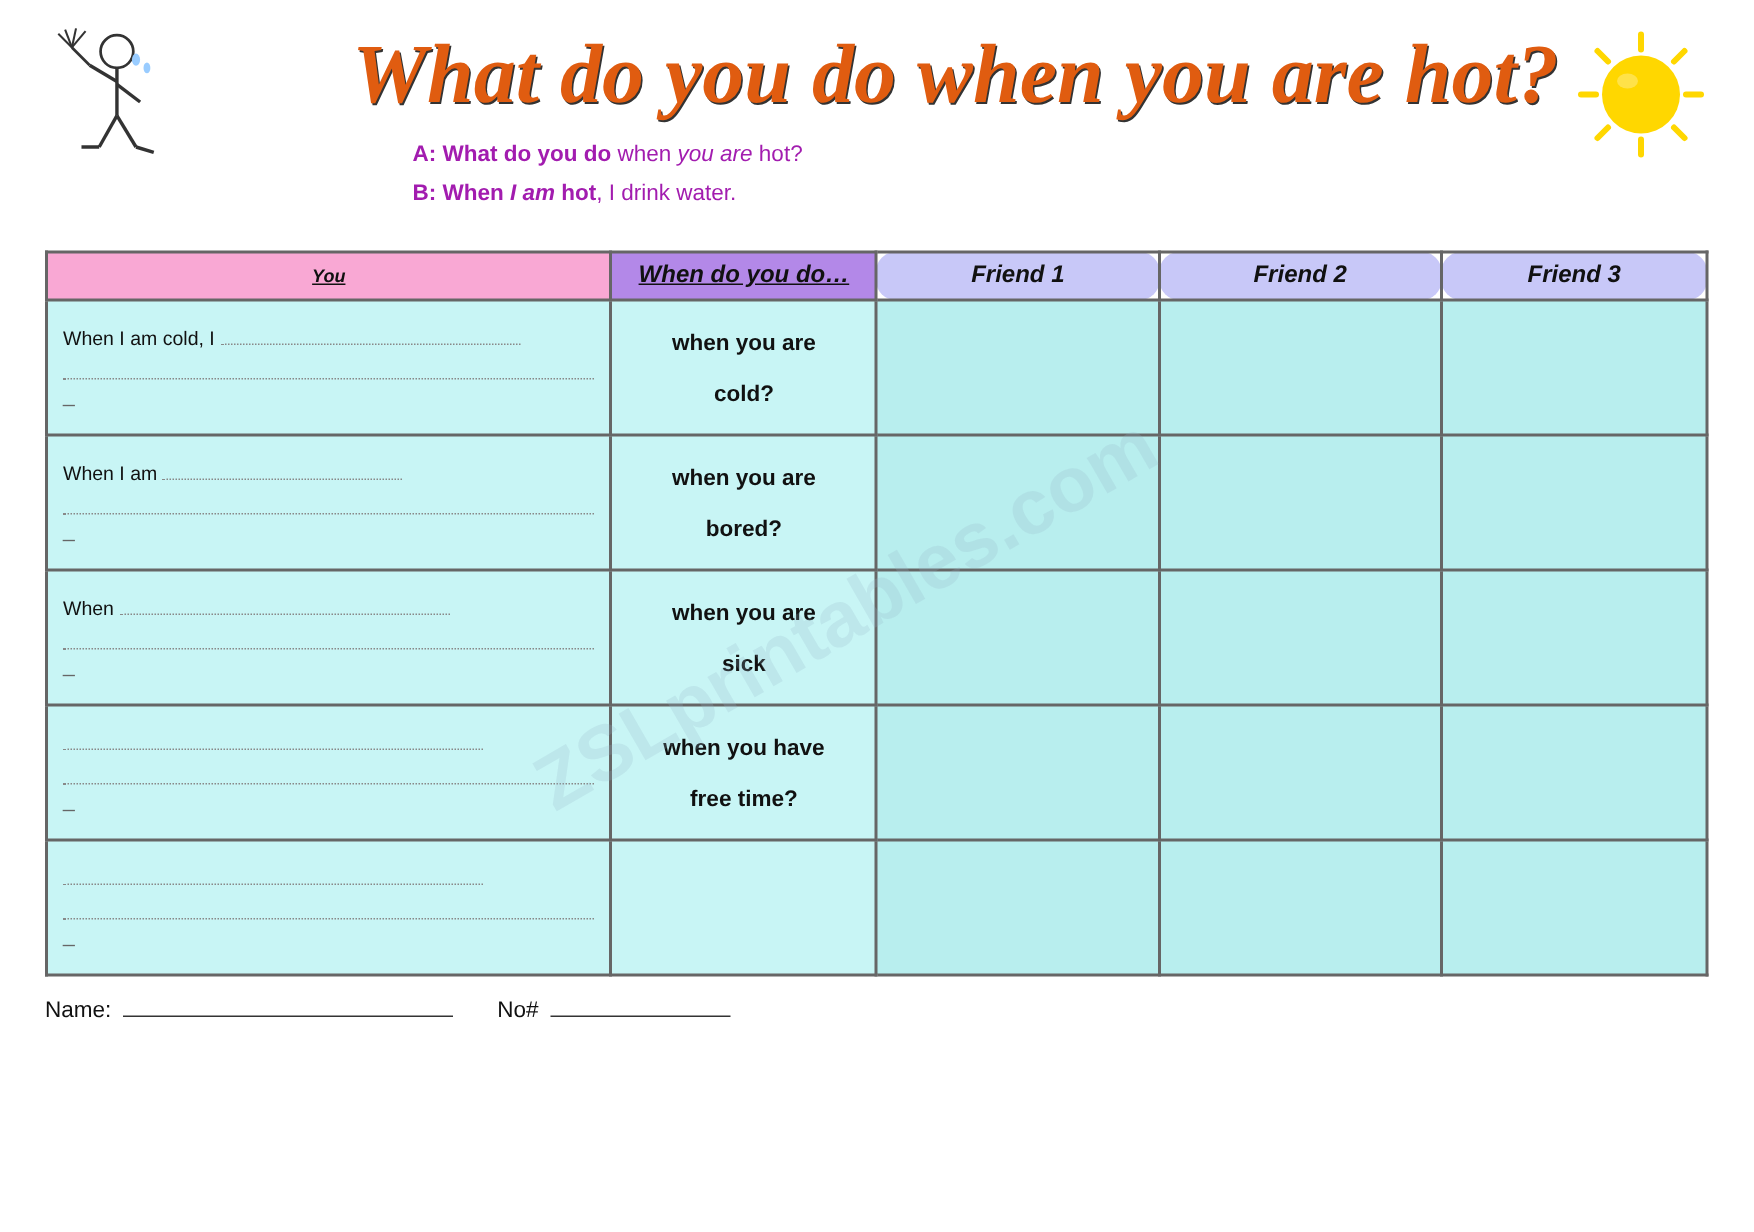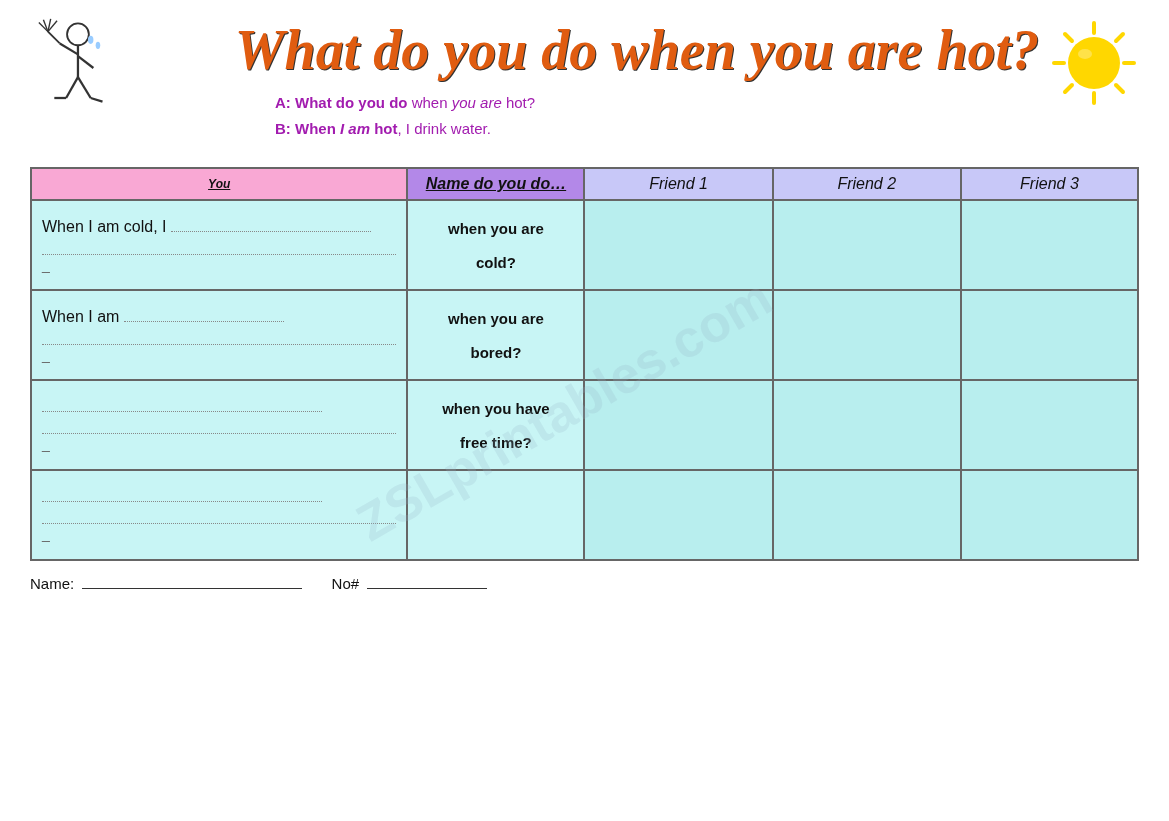--- a/index.html
+++ b/index.html
@@ -107,24 +107,25 @@
       text-decoration: underline;
       font-style: italic;
       color: #111;
       width: 16%;
     }
 
     .col-friend {
       background: #c8c8f8;
       text-align: center;
       font-size: 16px;
-      font-weight: normal;
+      font-weight: bold;
       font-style: italic;
       color: #111;
       width: 17%;
+      border-radius: 13px;
     }
 
     
     .row-you-cell {
       background: #c8f5f5;
       vertical-align: top;
       padding: 10px 12px;
       font-size: 14.5px;
       color: #111;
       font-family: Arial, sans-serif;
@@ -140,21 +141,21 @@
       font-family: Arial, sans-serif;
     }
 
     .row-friend-cell {
       background: #b8eeee;
       height: 80px;
     }
 
     .row-you-cell .text-start {
       font-family: Arial, sans-serif;
-      font-size: 16px;
+      font-size: 13px;
     }
 
     .dotted-ext {
       display: inline-block;
       border-bottom: 1px dotted #888;
       min-width: 200px;
     }
 
     .dotted-full {
       display: block;
@@ -264,21 +265,21 @@
     <ellipse cx="36" cy="36" rx="7" ry="5" fill="#FFE97A" opacity="0.6"></ellipse>
   </svg>
 </div>
 
 <div class="watermark">ZSLprintables.com</div>
 
 <table class="worksheet-table">
   <thead>
     <tr>
       <th class="col-you">You</th>
-      <th class="col-what">Name do you do…</th>
+      <th class="col-what">When do you do…</th>
       <th class="col-friend">Friend 1</th>
       <th class="col-friend">Friend 2</th>
       <th class="col-friend">Friend 3</th>
     </tr>
   </thead>
   <tbody>
 
     <tr class="tall-row">
       <td class="row-you-cell">
         <div>
@@ -302,20 +303,34 @@
         </div>
       </td>
       <td class="row-what-cell">
         when you are<br><br>bored?
       </td>
       <td class="row-friend-cell"></td>
       <td class="row-friend-cell"></td>
       <td class="row-friend-cell"></td>
     </tr>
 
+    <tr class="tall-row">
+      <td class="row-you-cell">
+        <div>
+          <span class="text-start">When <span class="dotted-ext" style="min-width:220px;"></span></span>
+          <div class="dotted-full"></div><span class="dash-end">_</span>
+        </div>
+      </td>
+      <td class="row-what-cell">
+        when you are<br><br>sick
+      </td>
+      <td class="row-friend-cell"></td>
+      <td class="row-friend-cell"></td>
+      <td class="row-friend-cell"></td>
+    </tr>
 
     <tr class="tall-row">
       <td class="row-you-cell">
         <div>
           <span class="dotted-ext" style="min-width:280px;"></span>
           <div class="dotted-full"></div><span class="dash-end">_</span>
         </div>
       </td>
       <td class="row-what-cell">
         when you have<br><br>free time?

